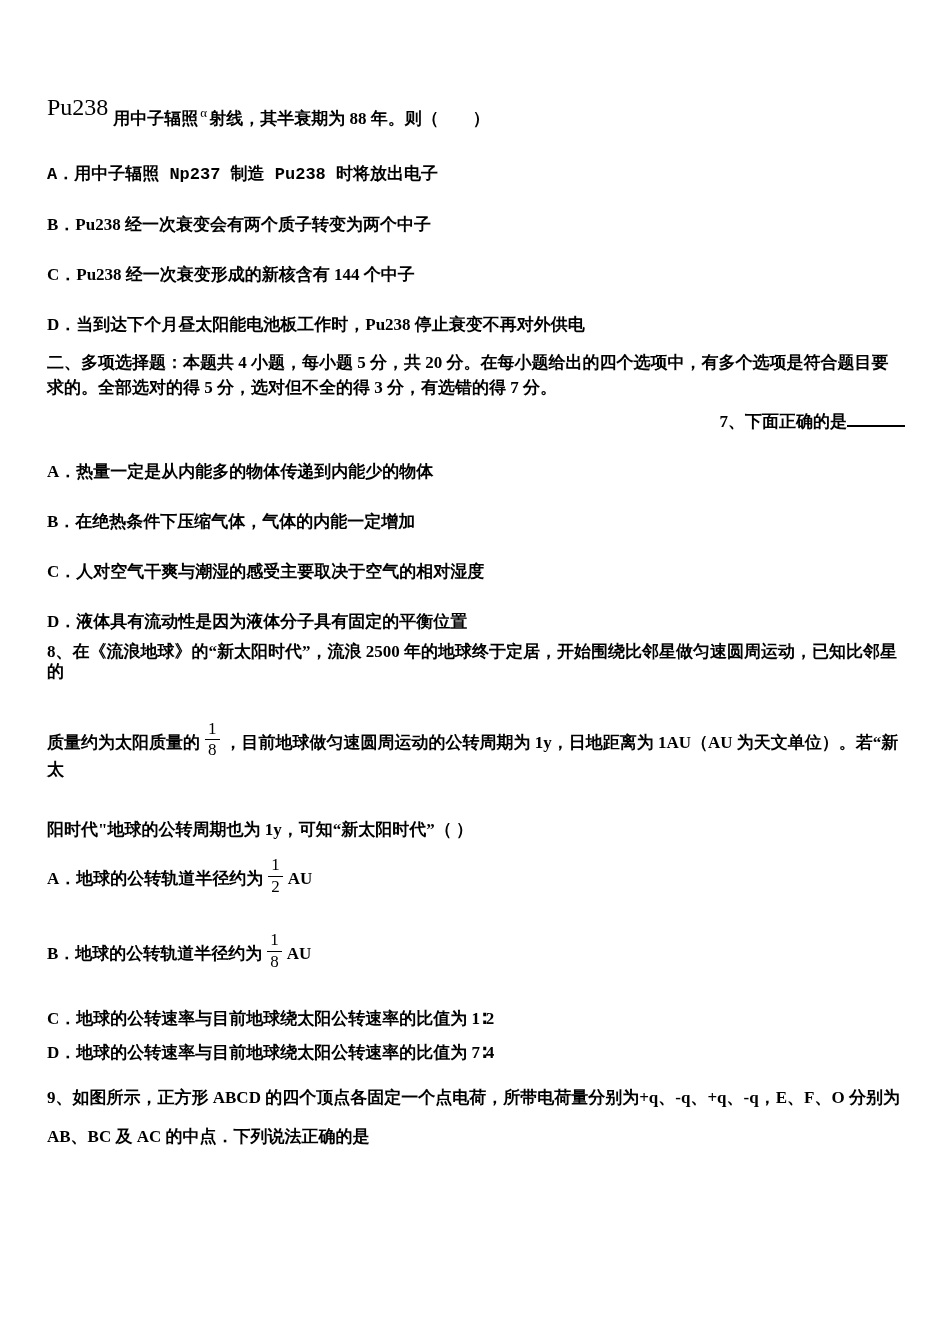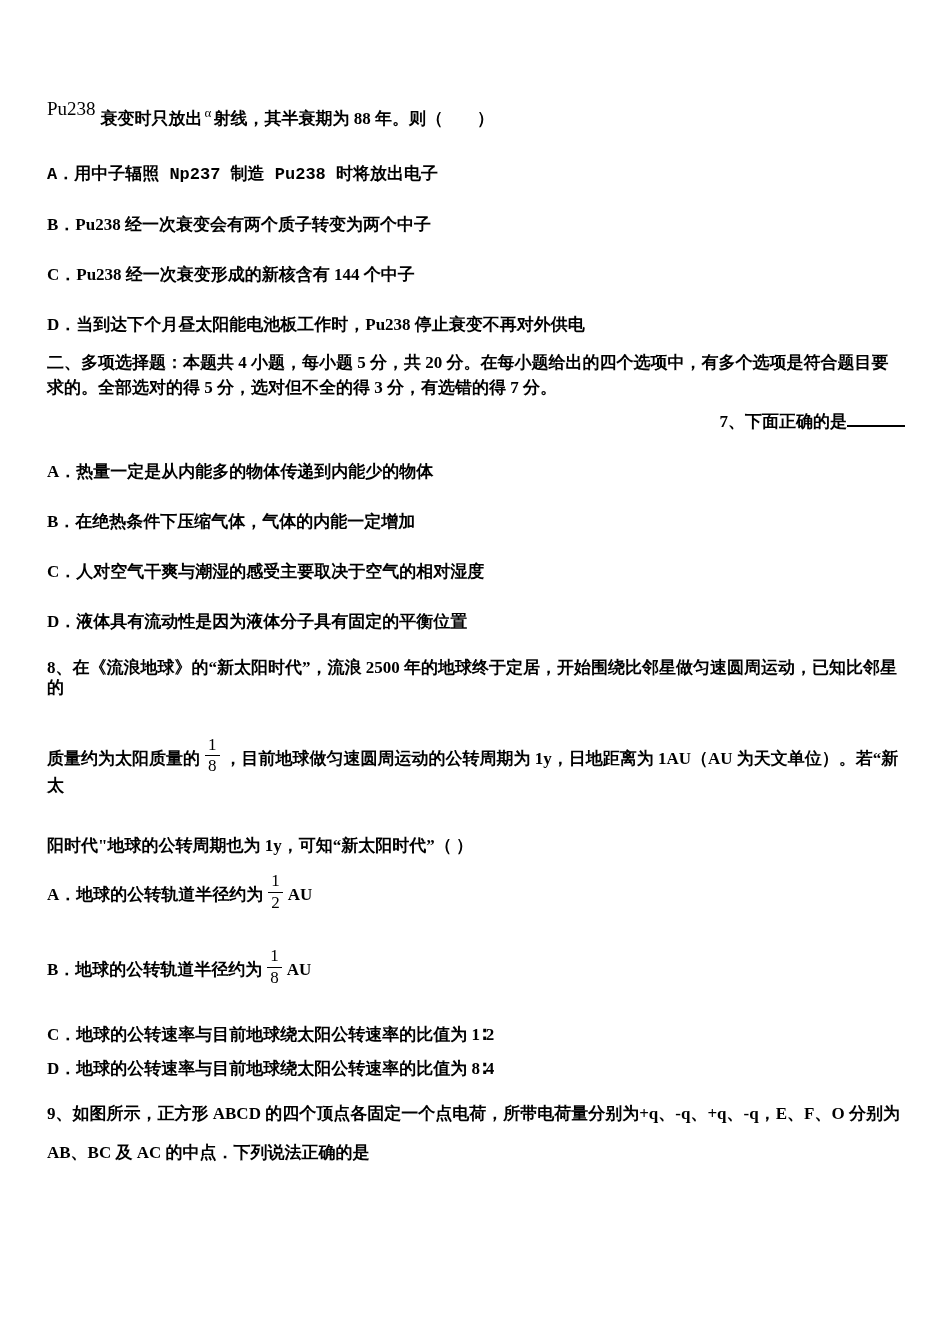--- a/index.html
+++ b/index.html
@@ -2,28 +2,28 @@
 <html><head>
 <meta charset="utf-8">
 <style>
   html,body{margin:0;padding:0;background:#fff;}
   .page{
     width:950px;height:1344px;background:#ffffff;color:#000;
     font-family:"Liberation Serif",serif;font-weight:bold;font-size:17px;
     box-sizing:border-box;padding:103px 45px 0 47px;overflow:hidden;
   }
   .line{line-height:20px;white-space:normal;}
-  .isotope{font-weight:normal;font-size:19px;position:relative;top:-9px;margin-right:5px;font-family:"Liberation Serif",serif;}
+  .isotope{font-weight:normal;font-size:24px;position:relative;top:-9px;margin-right:5px;font-family:"Liberation Serif",serif;}
   sup.alpha{font-size:13px;font-weight:normal;margin:0 2px;}
   .opt{margin-top:30px;line-height:20px;}
   .opt-first{margin-top:36px;font-family:Liberation Mono, monospace;}
   .section-para{margin-top:15px;line-height:25px;}
   .q7-stem{margin-top:11px;line-height:20px;text-align:right;}
   .blank{display:inline-block;width:58px;border-bottom:2px solid #000;height:14px;vertical-align:baseline;}
-  .q8-line1{margin-top:26px;line-height:20px;}
+  .q8-line1{margin-top:10px;line-height:20px;}
   .q8-line2{margin-top:37px;line-height:20px;}
   .q8-line3{margin-top:40px;line-height:20px;}
   .q8-optA{margin-top:15px;line-height:20px;}
   .q8-optB{margin-top:33px;line-height:20px;}
   .q8-optC{margin-top:37px;line-height:20px;}
   .q8-optD{margin-top:14px;line-height:20px;}
   .q9-para{margin-top:15px;line-height:39px;}
   .frac{
     display:inline-block;text-align:center;vertical-align:-7px;
     font-weight:normal;font-size:17px;line-height:1.2;margin:0 5px;
@@ -33,21 +33,21 @@
   .frac .den{display:block;padding:0 3px;}
   .var{font-style:italic;font-weight:normal;font-family:"Liberation Serif",serif;}
   sub.zero{font-size:12px;font-weight:normal;}
 </style>
 </head>
 <body>
 
 <div class="page">
 
   <div class="line">
-    <span class="isotope">Pu238</span><span>衰变时只放出</span><sup class="alpha">α</sup><span>射线，其半衰期为 88 年。则（　　）</span>
+    <span class="isotope">Pu238</span><span>用中子辐照</span><sup class="alpha">α</sup><span>射线，其半衰期为 88 年。则（　　）</span>
   </div>
 
   <div class="opt opt-first">A．用中子辐照 Np237 制造 Pu238 时将放出电子</div>
   <div class="opt">B．Pu238 经一次衰变会有两个质子转变为两个中子</div>
   <div class="opt">C．Pu238 经一次衰变形成的新核含有 144 个中子</div>
   <div class="opt">D．当到达下个月昼太阳能电池板工作时，Pu238 停止衰变不再对外供电</div>
 
   <div class="section-para">二、多项选择题：本题共 4 小题，每小题 5 分，共 20 分。在每小题给出的四个选项中，有多个选项是符合题目要求的。全部选对的得 5 分，选对但不全的得 3 分，有选错的得 7 分。</div>
 
   <div class="q7-stem">
@@ -64,17 +64,17 @@
   </div>
   <div class="q8-line3">阳时代"地球的公转周期也为 1y，可知“新太阳时代”（ ）</div>
 
   <div class="q8-optA">
     <span>A．地球的公转轨道半径约为</span><span class="frac"><span class="num">1</span><span class="den">2</span></span><span>AU</span>
   </div>
   <div class="q8-optB">
     <span>B．地球的公转轨道半径约为</span><span class="frac"><span class="num">1</span><span class="den">8</span></span><span>AU</span>
   </div>
   <div class="q8-optC">C．地球的公转速率与目前地球绕太阳公转速率的比值为 1∶2</div>
-  <div class="q8-optD">D．地球的公转速率与目前地球绕太阳公转速率的比值为 8∶4</div>
+  <div class="q8-optD">D．地球的公转速率与目前地球绕太阳公转速率的比值为 7∶4</div>
 
   <div class="q9-para">9、如图所示，正方形 ABCD 的四个顶点各固定一个点电荷，所带电荷量分别为+q、-q、+q、-q，E、F、O 分别为 AB、BC 及 AC 的中点．下列说法正确的是</div>
 
 </div>
 
 </body></html>

